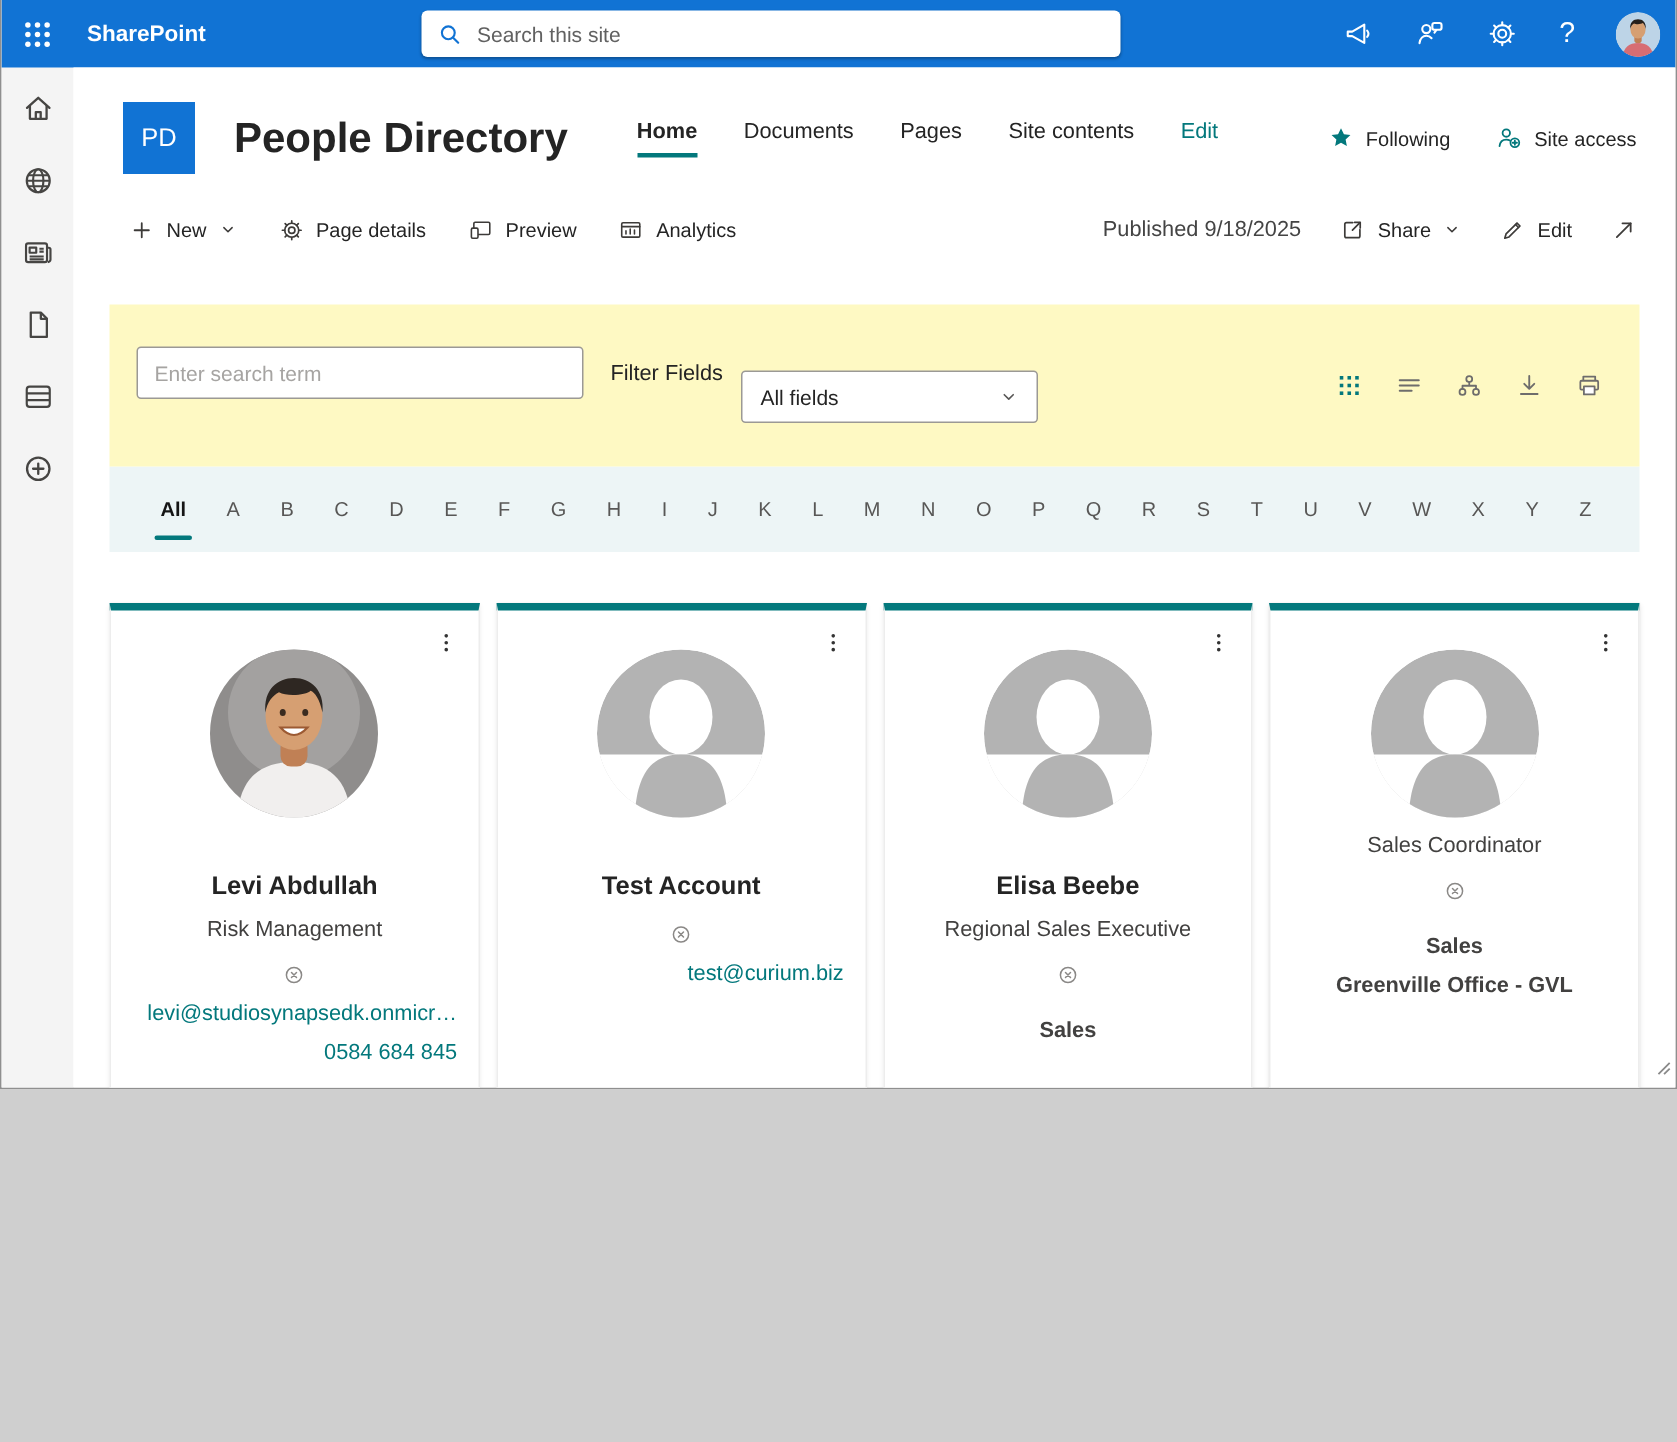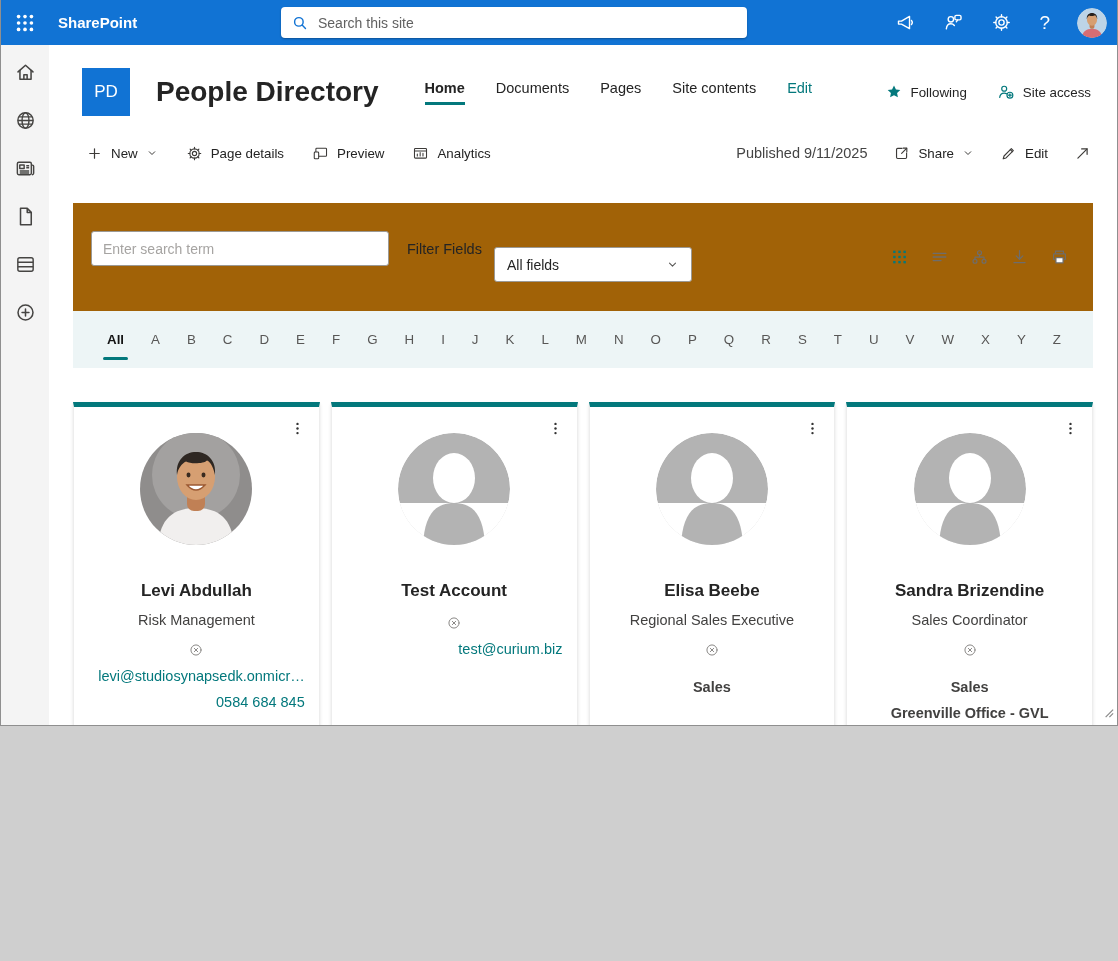--- a/index.html
+++ b/index.html
@@ -53,21 +53,21 @@
   
   .command-bar{height:44px;display:flex;align-items:center;padding:0 26px 0 37px;font-size:14.5px;color:var(--text);}
   .cmd-left{display:flex;align-items:center;gap:28px;}
   .cmd-item{display:flex;align-items:center;gap:8px;}
   .cmd-item .ic{width:17px;height:17px;color:#3d3b39;}
   .cmd-item .chev{width:12px;height:12px;color:#3d3b39;}
   .cmd-right{margin-left:auto;display:flex;align-items:center;gap:26px;}
   .published{color:#444;}
 
   
-  .filter-panel{margin:28px 24px 0;background:#a16207;height:108px;position:relative;
+  .filter-panel{margin:28px 24px 0;background:#fef9c3;height:108px;position:relative;
                 padding:12px 18px;}
   .fp-row{display:flex;align-items:center;}
   .fp-row2{margin-top:14px;}
   .search-input{width:298px;height:35px;border:1px solid #9b9995;border-radius:3px;background:#fff;
                 padding:0 11px;font-size:14px;color:var(--text);outline:none;font-family:inherit;}
   .search-input::placeholder{color:#a6a4a2;}
   .fp-label{font-size:14.5px;color:var(--text);}
   .ff-label{margin-left:18px;}
   .dropdown{height:35px;background:#fff;border:1px solid #9b9995;border-radius:3px;margin-left:12px;
             display:flex;align-items:center;justify-content:space-between;padding:0 12px;font-size:14px;color:var(--text);}
@@ -471,21 +471,21 @@
             <span>Preview</span>
           </button>
           <button class="cmd-item">
             <svg class="ic">
                 <use href="#i-analytics"></use>
               </svg>
             <span>Analytics</span>
           </button>
         </div>
         <div class="cmd-right">
-          <span class="published">Published 9/11/2025</span>
+          <span class="published">Published 9/18/2025</span>
           <button class="cmd-item">
             <svg class="ic">
                 <use href="#i-share"></use>
               </svg>
             <span>Share</span>
             <svg class="chev">
                 <use href="#i-chev"></use>
               </svg>
           </button>
           <button class="cmd-item">
@@ -698,21 +698,20 @@
           <button class="kebab">
               <svg class="ic">
                 <use href="#i-dots"></use>
               </svg>
             </button>
           <div class="avatar">
               <svg>
                 <use href="#av-ph"></use>
               </svg>
             </div>
-          <div class="c-name">Sandra Brizendine</div>
           <div class="c-title">Sales Coordinator</div>
           <div class="c-presence">
               <svg class="ic">
                 <use href="#i-xcircle"></use>
               </svg>
             </div>
           <div class="c-meta" style="margin-top:21px">Sales</div>
           <div class="c-meta" style="margin-top:10px">Greenville Office - GVL</div>
           <div class="card-footer">
             <button>

